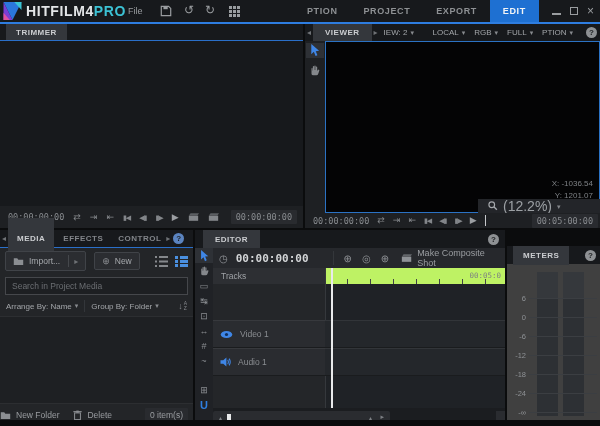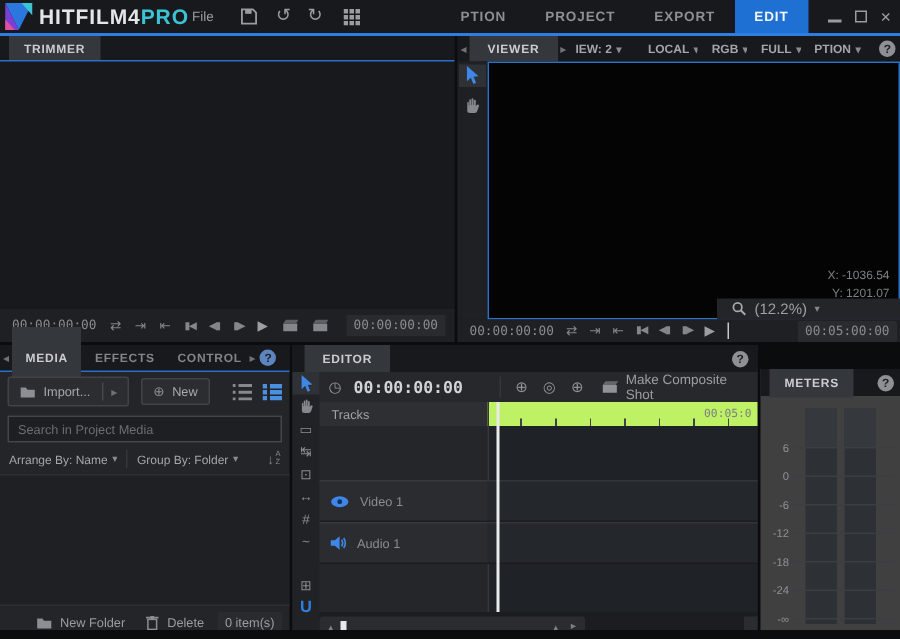--- a/index.html
+++ b/index.html
@@ -37,21 +37,21 @@
         font-size:8px; font-weight:bold; display:flex; align-items:center; justify-content:center; }
   .blue-under { border-bottom:1px solid #2a6fc9; }
 
   
   .tbar { position:absolute; background:#1e2023; display:flex; align-items:center; }
   .tc { font-family:"DejaVu Sans Mono", monospace; font-size:8.5px; color:#898c90; white-space:nowrap; }
   .tcbox { background:#292b2f; padding:2px 5px; border-radius:1px; }
   .g { font-size:9px; line-height:1; color:#83868a; white-space:nowrap; }
   .g.sm { font-size:7px; letter-spacing:-1px; }
 
-  .dd { display:flex; align-items:center; gap:3px; font-size:8px; font-weight:bold;
+  .dd { display:flex; align-items:center; gap:3px; font-size:8px; font-weight:normal;
         color:#a3a6aa; white-space:nowrap; overflow:hidden; }
   .dd .caret { font-size:7px; color:#888b8f; }
 
   
   .mbtn { display:inline-flex; align-items:center; gap:5px; background:#2b2d31;
           border:1px solid #404348; border-radius:2px; padding:3px 7px; color:#a6a9ad;
           font-size:8.5px; }
   .search { width:183px; height:18px; background:#1d1f22; border:1px solid #45474b;
             color:#c0c2c5; font-size:8.5px; padding:0 6px; font-family:"Liberation Sans",sans-serif; }
   .search::placeholder { color:#6b6e72; }
@@ -200,21 +200,21 @@
         <div>X: -1036.54</div>
         <div>Y: 1201.07</div>
       </div>
     </div>
 
     <div class="abs" style="left:173px;top:175px;width:122px;height:14px;background:#232529;display:flex;align-items:center;gap:5px;padding-left:10px">
       <svg width="10" height="10" viewBox="0 0 12 12">
         <circle cx="4.5" cy="4.5" r="3.4" fill="none" stroke="#a6a9ad" stroke-width="1.4"></circle>
         <line x1="7" y1="7" x2="10.6" y2="10.6" stroke="#a6a9ad" stroke-width="1.6"></line>
       </svg>
-      <span style="font-size:10px;color:#9ca0a4">(12.2%)</span>
+      <span style="font-size:14px;color:#9ca0a4">(12.2%)</span>
       <span class="g" style="font-size:7px">▾</span>
     </div>
 
     <div class="tbar" style="left:0;top:189px;width:295px;height:15px;gap:8px;padding:0 2px 0 8px">
       <span class="tc">00:00:00:00</span>
       <span class="g">⇄</span>
       <span class="g">⇥</span>
       <span class="g">⇤</span>
       <span class="g sm">▮◀</span>
       <span class="g sm">◀▮</span>
@@ -286,21 +286,21 @@
         <span style="font-size:9px;color:#85888c">↓</span>
         <span style="display:inline-flex;flex-direction:column;font-size:5px;line-height:5px;color:#85888c;margin-left:1px">
             <span>A</span>
             <span>Z</span>
           </span>
       </div>
     </div>
 
     <div class="abs" style="left:0;top:86px;width:193px;height:88px;background:#1e2023;border-top:1px solid #2c2e31;border-bottom:1px solid #2c2e31"></div>
 
-    <div class="abs" style="left:0;top:174px;width:193px;height:22px;display:flex;align-items:center;padding:0 5px 0 24px;font-size:8.5px;color:#9a9da1">
+    <div class="abs" style="left:0;top:174px;width:193px;height:22px;display:flex;align-items:center;padding:0 5px 0 0;font-size:8.5px;color:#9a9da1">
       <div style="display:flex;align-items:center;gap:5px">
         <svg width="11" height="9" viewBox="0 0 14 11">
           <path d="M1 1.5 h4.4 l1.4 1.8 H13 v6.7 H1 Z" fill="#8b8e92"></path>
         </svg>
         <span>New Folder</span>
       </div>
       <div style="display:flex;align-items:center;gap:5px;margin-left:14px">
         <svg width="9" height="10" viewBox="0 0 10 12">
           <rect x="1.5" y="3.5" width="7" height="8" fill="none" stroke="#8b8e92" stroke-width="1.2"></rect>
           <line x1="0" y1="2" x2="10" y2="2" stroke="#8b8e92" stroke-width="1.4"></line>

